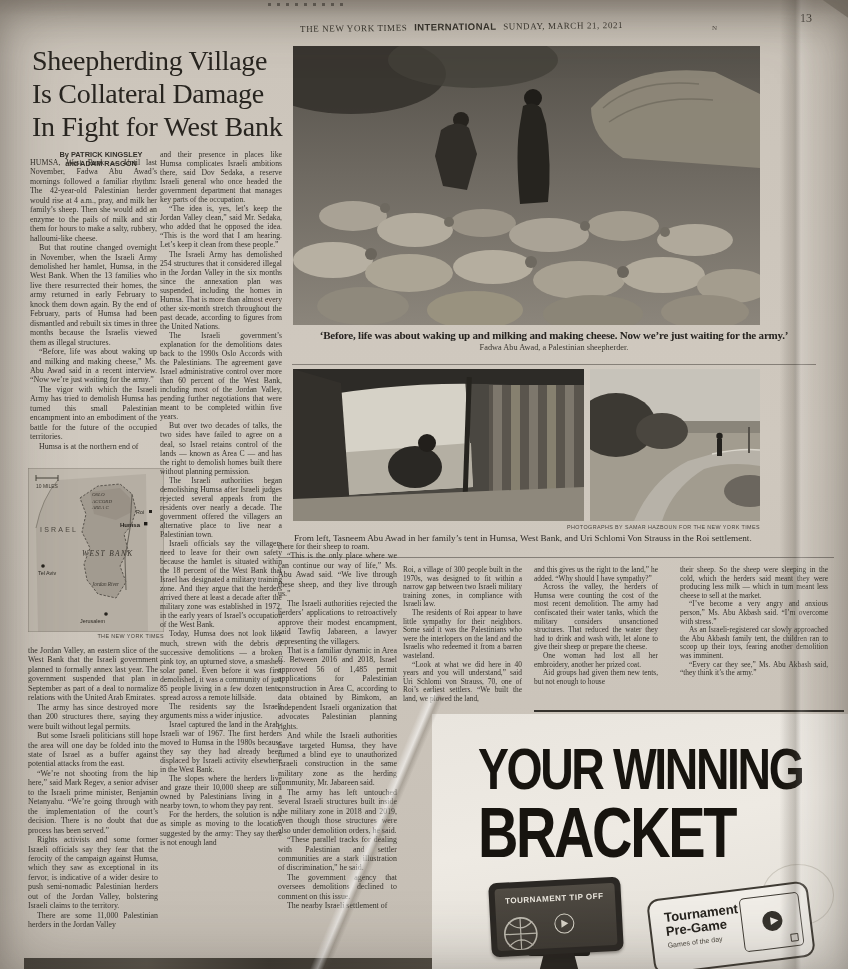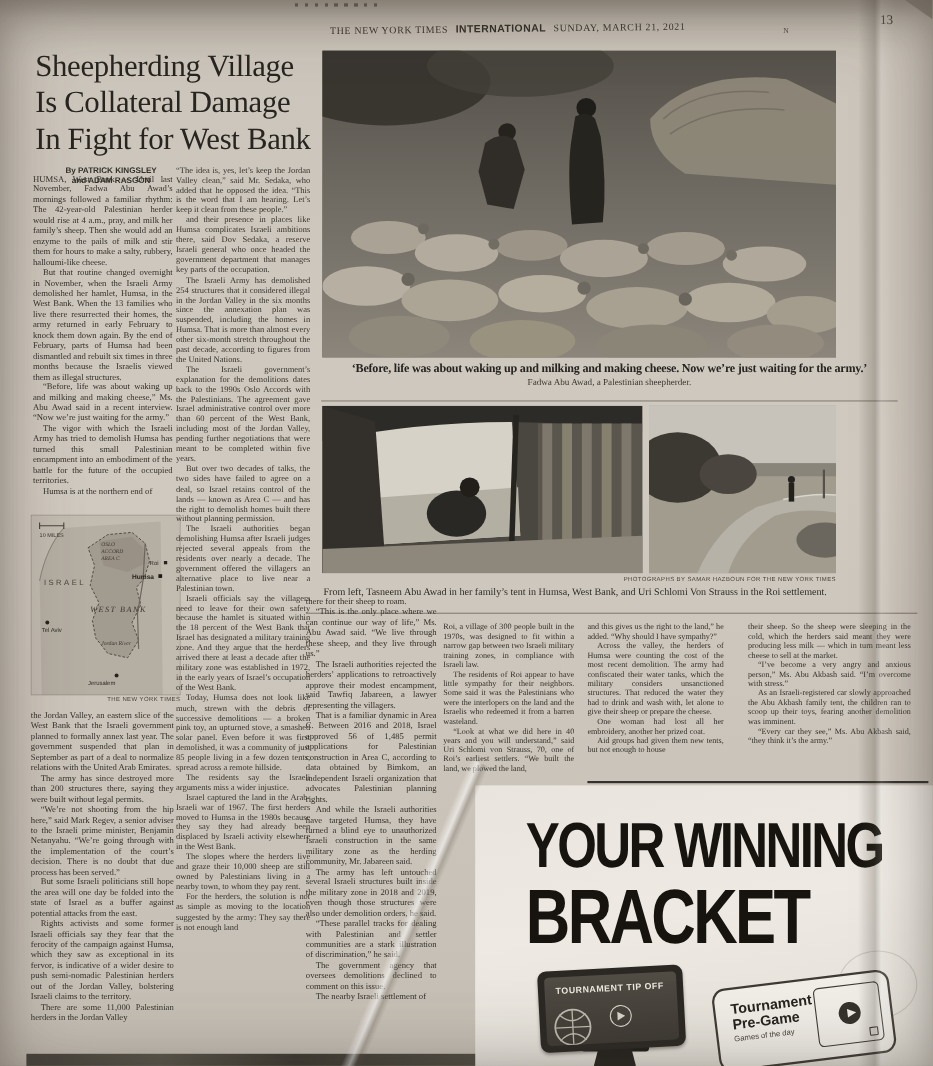--- a/index.html
+++ b/index.html
@@ -139,28 +139,28 @@
       <circle cx="78" cy="146" r="1.8" fill="#26231e"></circle>
       <text x="52" y="155" font-family="Liberation Sans" font-size="5.4" fill="#2e2b25">Jerusalem</text>
       <rect x="0" y="0" width="136" height="164" fill="none" stroke="#8a847a" stroke-width="1"></rect>
     </svg>
   </div>
   <div class="map-credit">THE NEW YORK TIMES</div>
 
   <div class="col" style="left:28px;top:646px;width:130px;height:308px;">
       <p>the Jordan Valley, an eastern slice of the West Bank that the Israeli government planned to formally annex last year. The government suspended that plan in September as part of a deal to normalize relations with the United Arab Emirates.</p>
       <p>The army has since destroyed more than 200 structures there, saying they were built without legal permits.</p>
+      <p>But some Israeli politicians still hope the area will one day be folded into the state of Israel as a buffer against potential attacks from the east.</p>
       <p>“We’re not shooting from the hip here,” said Mark Regev, a senior adviser to the Israeli prime minister, Benjamin Netanyahu. “We’re going through with the implementation of the court’s decision. There is no doubt that due process has been served.”</p>
-      <p>But some Israeli politicians still hope the area will one day be folded into the state of Israel as a buffer against potential attacks from the east.</p>
       <p>Rights activists and some former Israeli officials say they fear that the ferocity of the campaign against Humsa, which they saw as exceptional in its fervor, is indicative of a wider desire to push semi-nomadic Palestinian herders out of the Jordan Valley, bolstering Israeli claims to the territory.</p>
       <p>There are some 11,000 Palestinian herders in the Jordan Valley</p>
     </div>
   <div class="col col2sz" style="left:160px;top:150px;width:122px;height:802px;">
+      <p>and their presence in places like Humsa complicates Israeli ambitions there, said Dov Sedaka, a reserve Israeli general who once headed the government department that manages key parts of the occupation.</p>
       <p>“The idea is, yes, let’s keep the Jordan Valley clean,” said Mr. Sedaka, who added that he opposed the idea. “This is the word that I am hearing. Let’s keep it clean from these people.”</p>
-      <p>and their presence in places like Humsa complicates Israeli ambitions there, said Dov Sedaka, a reserve Israeli general who once headed the government department that manages key parts of the occupation.</p>
       <p>The Israeli Army has demolished 254 structures that it considered illegal in the Jordan Valley in the six months since the annexation plan was suspended, including the homes in Humsa. That is more than almost every other six-month stretch throughout the past decade, according to figures from the United Nations.</p>
       <p>The Israeli government’s explanation for the demolitions dates back to the 1990s Oslo Accords with the Palestinians. The agreement gave Israel administrative control over more than 60 percent of the West Bank, including most of the Jordan Valley, pending further negotiations that were meant to be completed within five years.</p>
       <p>But over two decades of talks, the two sides have failed to agree on a deal, so Israel retains control of the lands — known as Area C — and has the right to demolish homes built there without planning permission.</p>
       <p>The Israeli authorities began demolishing Humsa after Israeli judges rejected several appeals from the residents over nearly a decade. The government offered the villagers an alternative place to live near a Palestinian town.</p>
       <p>Israeli officials say the villagers need to leave for their own safety because the hamlet is situated within the 18 percent of the West Bank that Israel has designated a military training zone. And they argue that the herders arrived there at least a decade after the military zone was established in 1972, in the early years of Israel’s occupation of the West Bank.</p>
       <p>Today, Humsa does not look like much, strewn with the debris of successive demolitions — a broken pink toy, an upturned stove, a smashed solar panel. Even before it was first demolished, it was a community of just 85 people living in a few dozen tents, spread across a remote hillside.</p>
       <p>The residents say the Israeli arguments miss a wider injustice.</p>
       <p>Israel captured the land in the Arab-Israeli war of 1967. The first herders moved to Humsa in the 1980s because they say they had already been displaced by Israeli activity elsewhere in the West Bank.</p>
       <p>The slopes where the herders live and graze their 10,000 sheep are still owned by Palestinians living in a nearby town, to whom they pay rent.</p>
       <p>For the herders, the solution is not as simple as moving to the location suggested by the army: They say there is not enough land</p>

